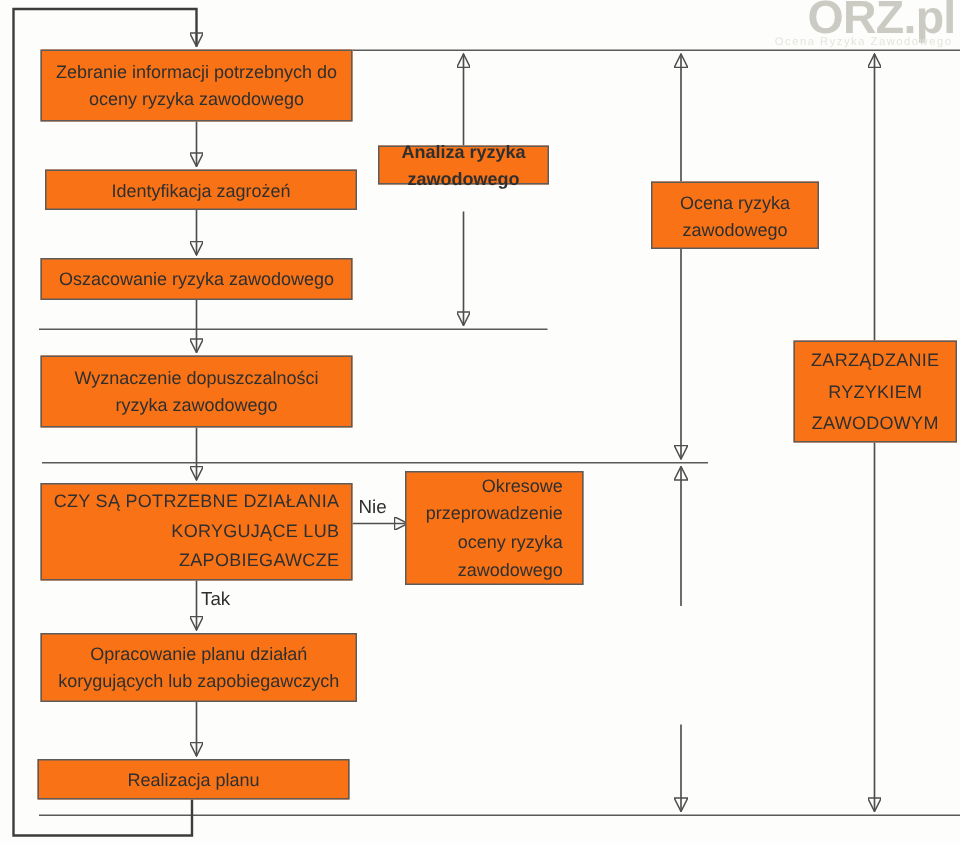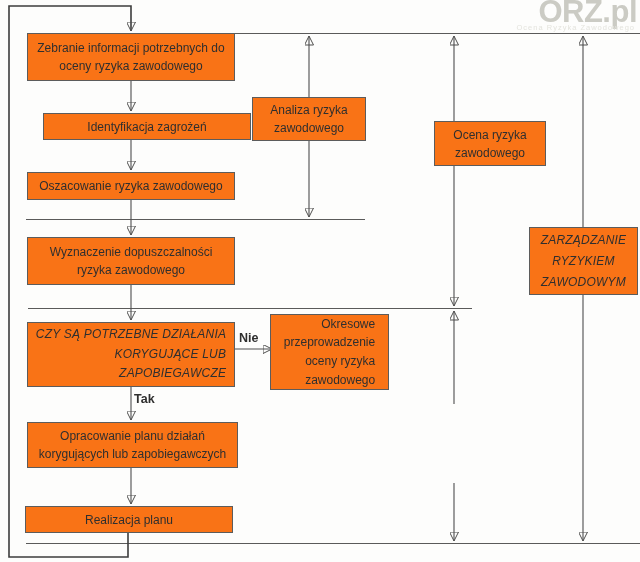--- a/index.html
+++ b/index.html
@@ -43,39 +43,38 @@
     background: #f97316;
     display: flex;
     align-items: center;
     justify-content: center;
     text-align: center;
     font-size: 12px;
     line-height: 1.5;
     white-space: pre-line;
     padding: 2px 4px;
   }
-  .caps { letter-spacing: 0.2px; font-style: italic; }
+  .caps { letter-spacing: 0.2px; }
   .b-zebranie      { left: 27px;  top: 33px;  width: 208px; height: 48px; }
-  .b-identyfikacja { left: 43px;  top: 113px; width: 208px; height: 27px; }
+  .b-identyfikacja { left: 30px;  top: 113px; width: 208px; height: 27px; }
   .b-oszacowanie   { left: 27px;  top: 172px; width: 208px; height: 28px; }
   .b-wyznaczenie   { left: 27px;  top: 237px; width: 208px; height: 48px; }
   .b-decyzja       { left: 27px;  top: 322px; width: 208px; height: 65px; line-height: 1.65; text-align: right; }
   .b-opracowanie   { left: 27px;  top: 422px; width: 211px; height: 46px; }
   .b-realizacja    { left: 25px;  top: 506px; width: 208px; height: 27px; }
-  .b-analiza       { left: 252px; top: 97px;  width: 114px; height: 44px; }
+  .b-analiza       { left: 252px; top: 97px;  width: 114px; height: 26px; font-weight: bold; }
   .b-ocena         { left: 398px; top: 121px; width: 112px; height: 45px; margin-left: 36px; }
   .b-okresowe      { left: 270px; top: 314px; width: 119px; height: 76px; line-height: 1.55; text-align: right; }
   .b-ograniczenie  { left: 381px; top: 404px; width: 154px; height: 79px; line-height: 1.55; }
   .b-zarzadzanie   { left: 529px; top: 227px; width: 109px; height: 68px; line-height: 1.75; }
   .edge-label {
     position: absolute;
     font-size: 12.5px;
     color: #2f2f2f;
     background: transparent;
-    font-weight: bold;
   }
   .lbl-nie { left: 239px; top: 331px; }
   .lbl-tak { left: 134px; top: 392px; }
   .logo {
     position: absolute;
     right: 3px;
     top: -6px;
     font-size: 31px;
     font-weight: bold;
     letter-spacing: -0.5px;

